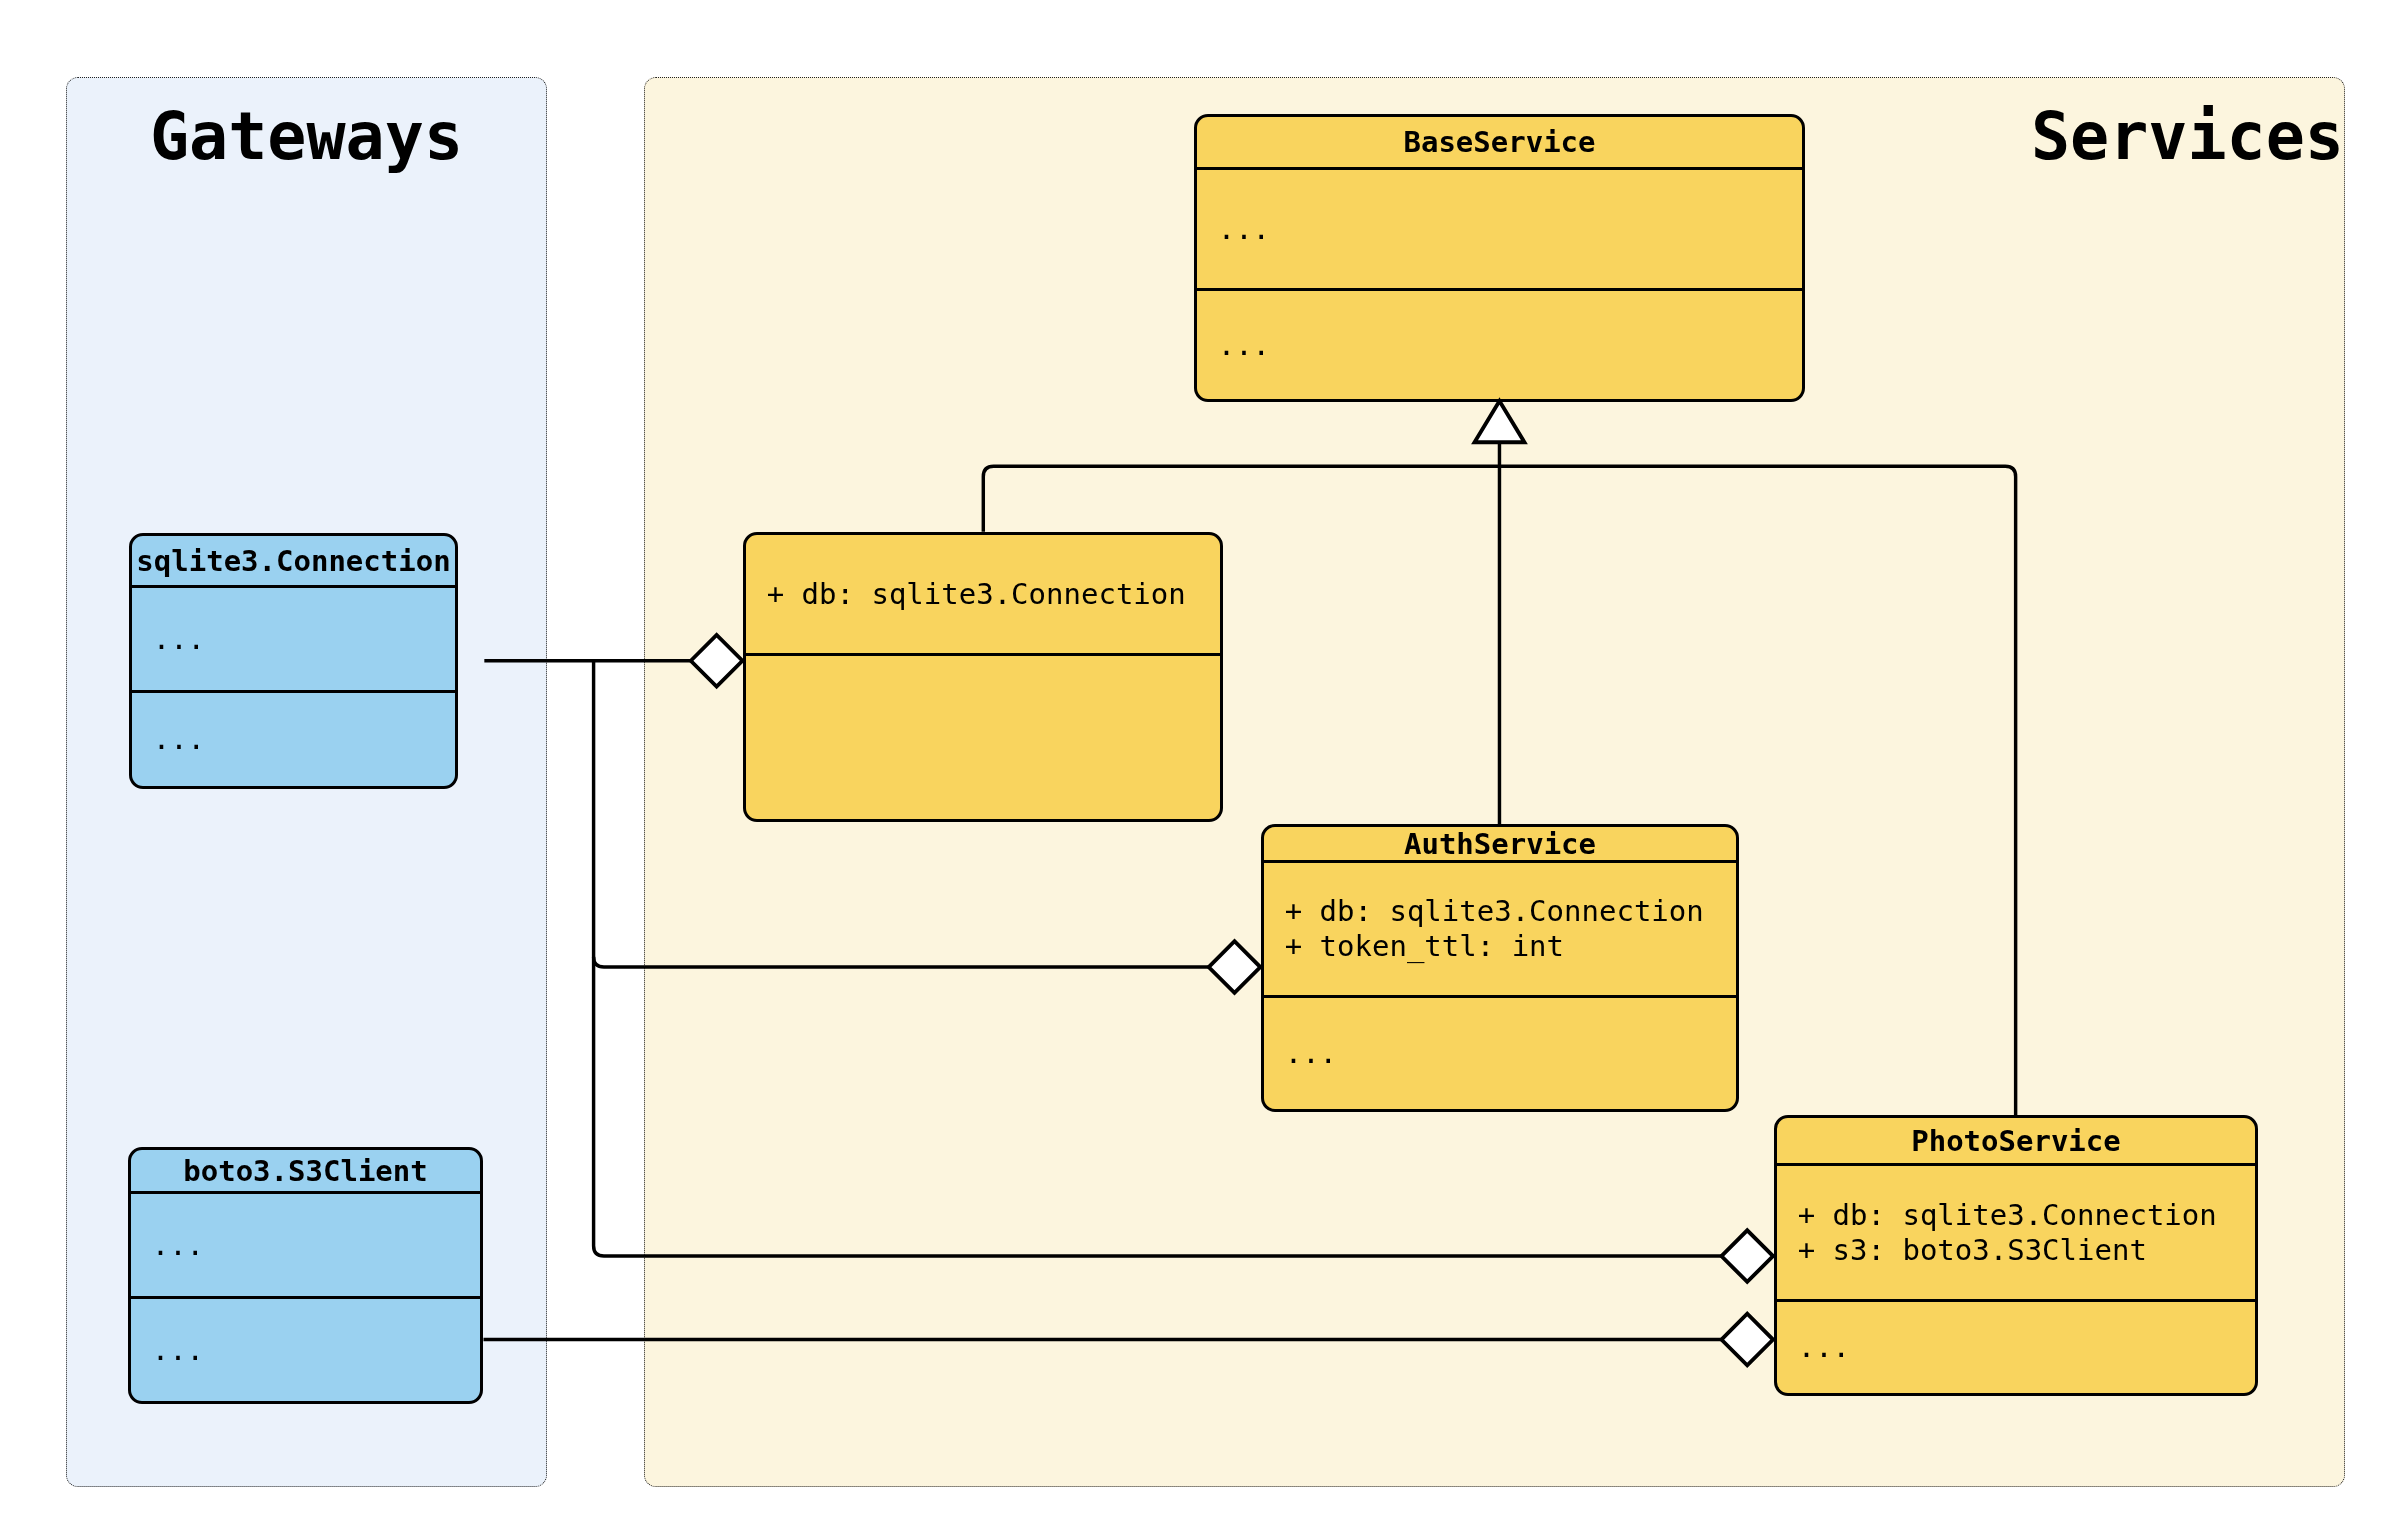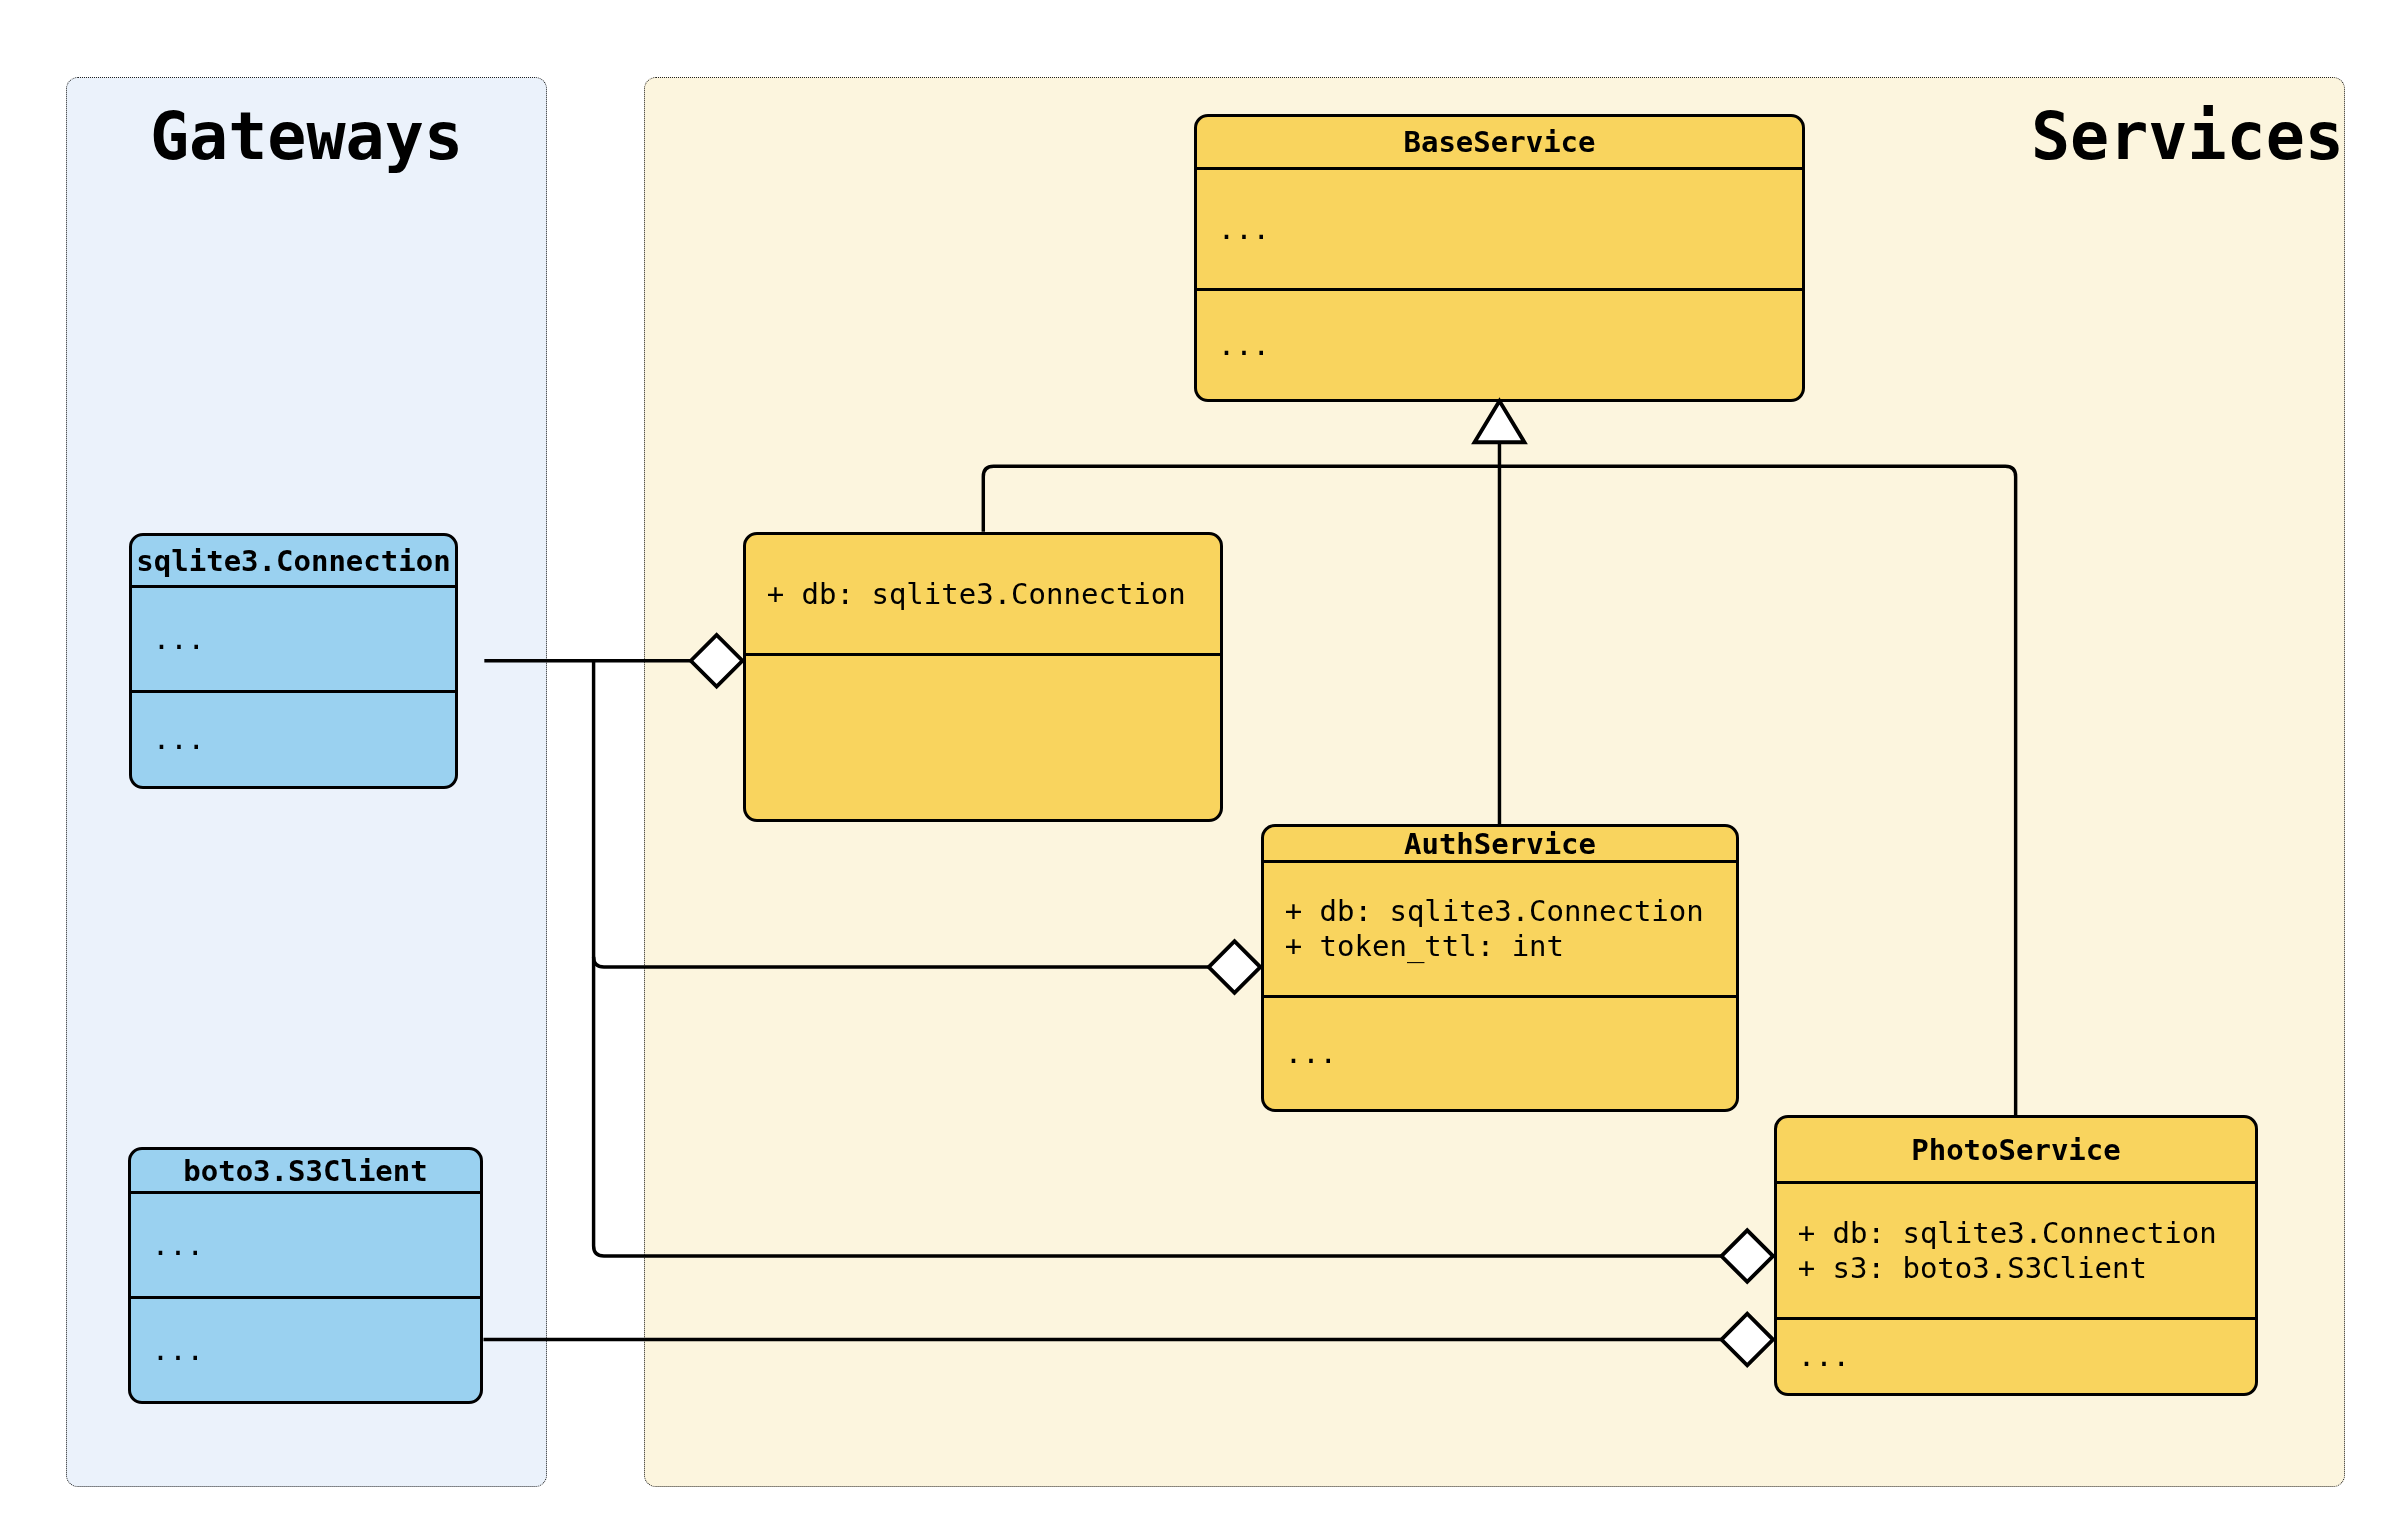--- a/index.html
+++ b/index.html
@@ -100,21 +100,21 @@
     <div class="uml-c" style="height:132px">
       <div>+ db: sqlite3.Connection</div>
       <div>+ token_ttl: int</div>
     </div>
     <div class="uml-c uml-m">
       <div>...</div>
     </div>
   </div>
 
   <div class="uml" style="left:1774px;top:1115px;width:484px;height:281px;">
-    <div class="uml-h" style="height:66px">PhotoService</div>
+    <div class="uml-h" style="height:48px">PhotoService</div>
     <div class="uml-c" style="height:133px">
       <div>+ db: sqlite3.Connection</div>
       <div>+ s3: boto3.S3Client</div>
     </div>
     <div class="uml-c uml-m">
       <div>...</div>
     </div>
   </div>
 
   <svg class="edges" width="2389" height="1534" viewBox="0 0 2777 1783">

